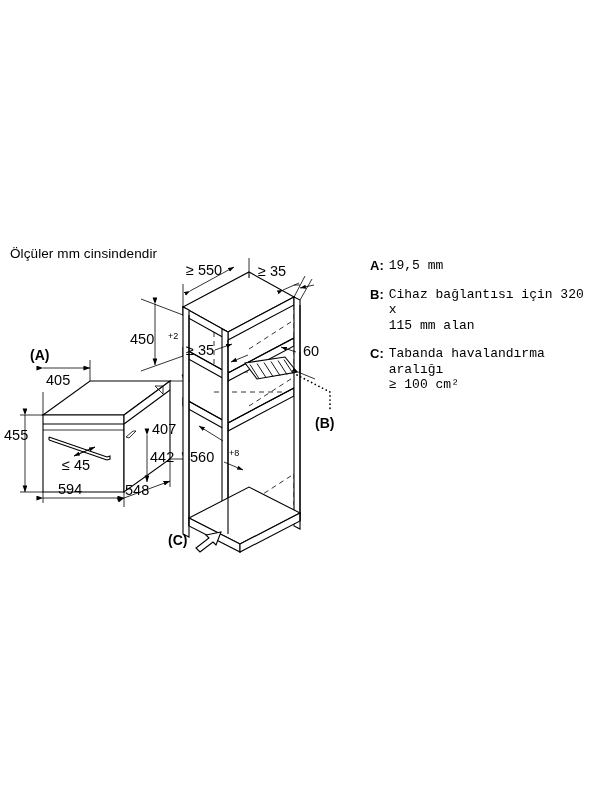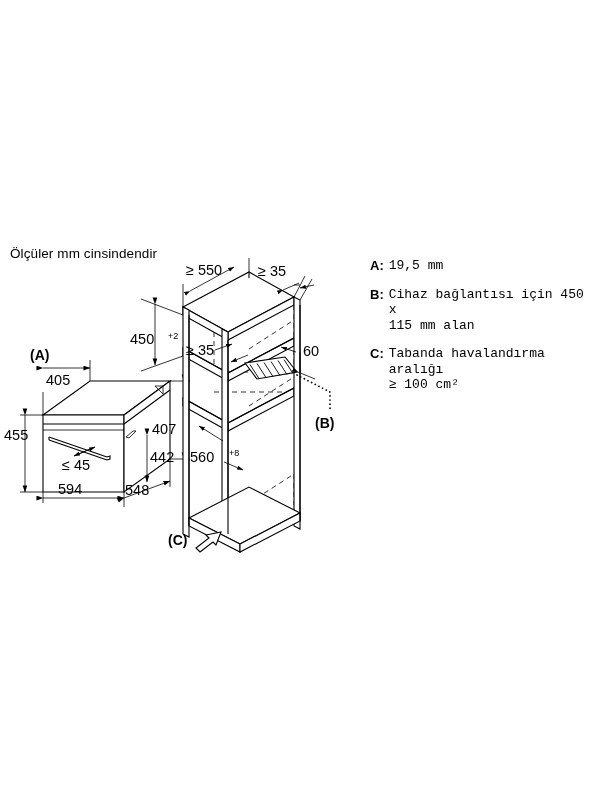--- a/index.html
+++ b/index.html
@@ -71,21 +71,21 @@
 
   <div class="note-title">Ölçüler mm cinsindendir</div>
 
   <div class="legend">
     <div class="legend-row">
       <span class="legend-key">A:</span>
       <span class="legend-val">19,5 mm</span>
     </div>
     <div class="legend-row">
       <span class="legend-key">B:</span>
-      <span class="legend-val">Cihaz bağlantısı için 450 x
+      <span class="legend-val">Cihaz bağlantısı için 320 x
 115 mm alan</span>
     </div>
     <div class="legend-row">
       <span class="legend-key">C:</span>
       <span class="legend-val">Tabanda havalandırma aralığı
 ≥ 100 cm²</span>
     </div>
   </div>
 
   <svg width="600" height="800" viewBox="0 0 600 800">

